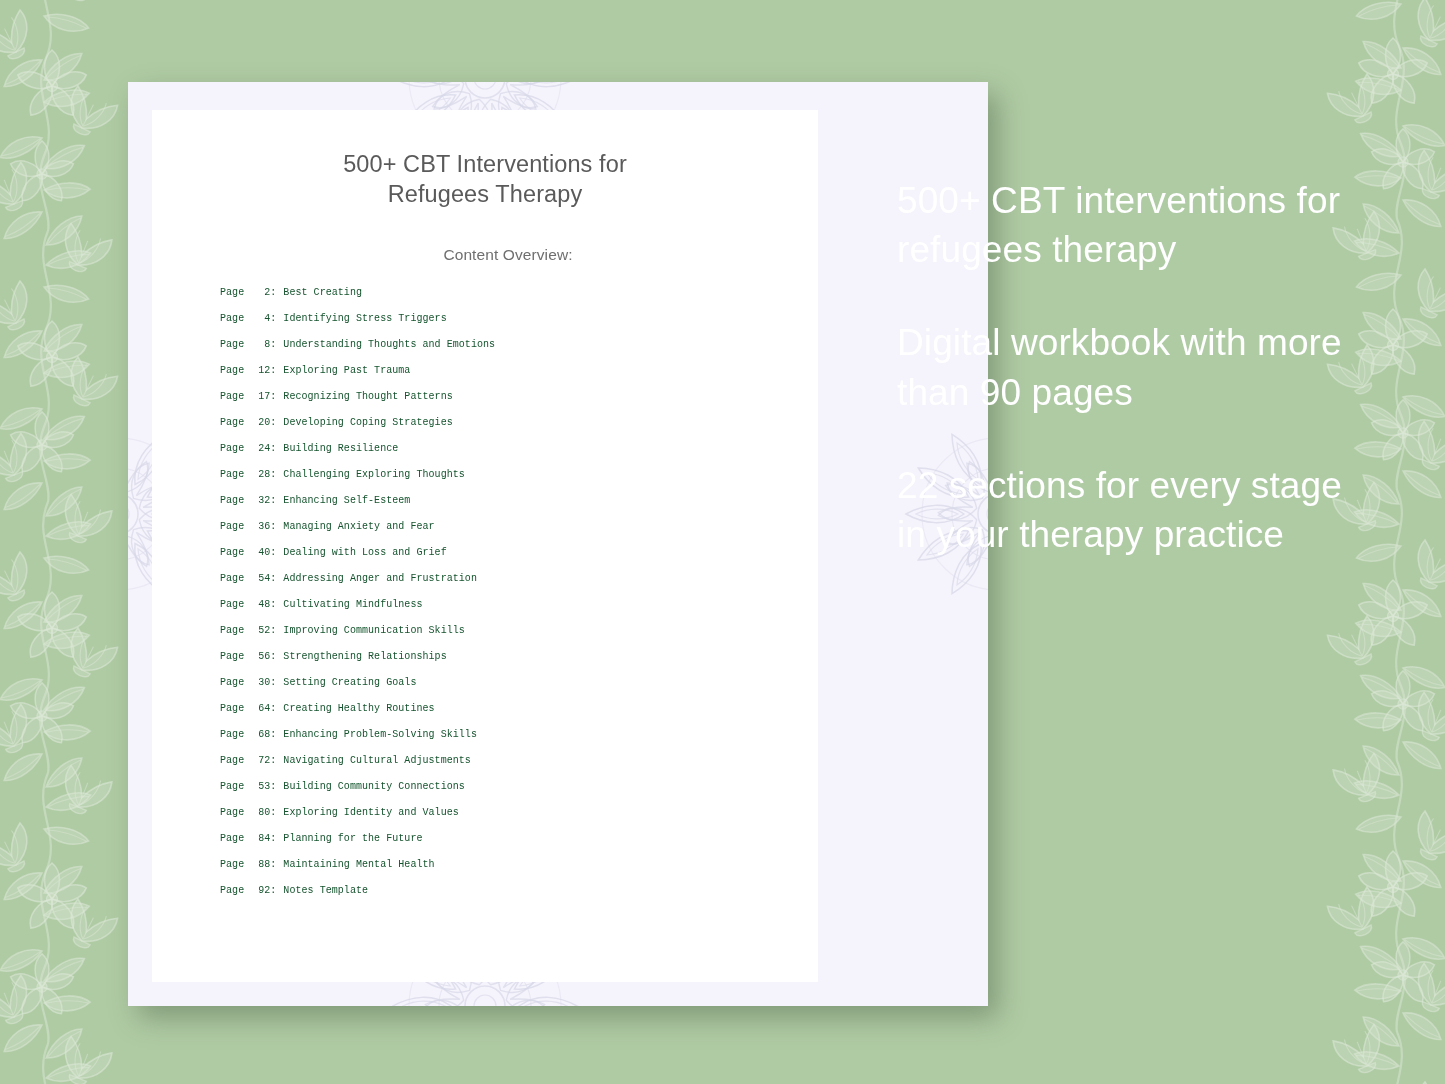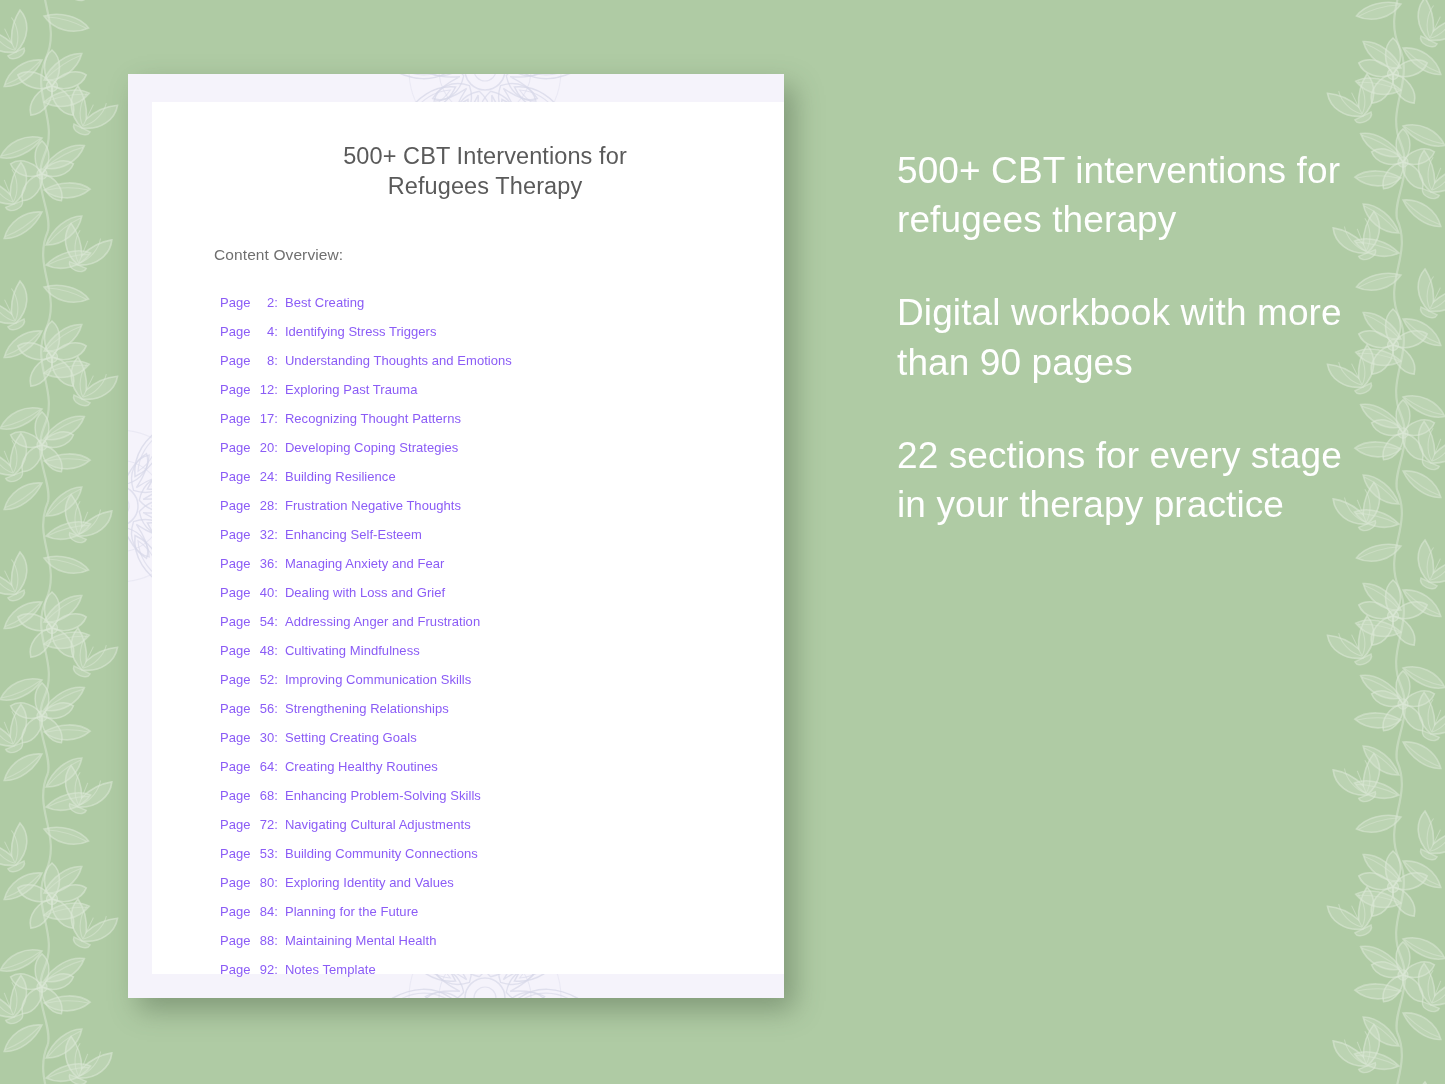--- a/index.html
+++ b/index.html
@@ -24,22 +24,22 @@
     opacity: 0.55;
     pointer-events: none;
   }
   .floral-band.left  { left: -6px; }
   .floral-band.right { right: -6px; transform: scaleX(-1); }
 
   
   #product-card {
     position: absolute;
     left: 128px;
-    top: 74px;
-    width: 656px;
+    top: 82px;
+    width: 860px;
     height: 924px;
     background: #f5f3fb;
     box-shadow: 10px 12px 26px rgba(60, 80, 55, 0.40);
     overflow: hidden;
   }
   
   .mandala {
     position: absolute;
     opacity: 0.5;
     pointer-events: none;
@@ -64,55 +64,57 @@
     padding: 40px 60px 0 60px;
     text-align: center;
     font-size: 23.5px;
     font-weight: 400;
     line-height: 1.27;
     color: #5a5a5a;
     letter-spacing: 0.1px;
   }
 
   #content-overview-label {
-    margin: 16px;
+    margin: 8px;
     padding: 28px 0 0 46px;
     font-size: 15.5px;
     font-weight: 400;
     color: #6f6f6f;
     letter-spacing: 0.1px;
+    text-align: center;
   }
 
   #toc-list {
     list-style: none;
     margin: 0;
     padding: 16px 0 0 68px;
   }
   #toc-list li {
     display: flex;
     align-items: baseline;
-    font-size: 13px;
-    color: #8b5cf6;
+    font-size: 10px;
+    color: #14532d;
     line-height: 1;
     margin-bottom: 16.0px;
     letter-spacing: 0.05px;
+    font-family: Liberation Mono, monospace;
   }
   .toc-page-word { white-space: pre; }
   .toc-page-num {
     display: inline-block;
     min-width: 20px;
     text-align: right;
   }
   .toc-colon { padding-right: 7px; }
 
   
   #marketing-column {
     position: absolute;
     left: 897px;
-    top: 146px;
+    top: 176px;
     width: 452px;
   }
   .marketing-line {
     margin: 0 0 44px 0;
     font-size: 37px;
     font-weight: 400;
     line-height: 1.33;
     color: #ffffff;
     letter-spacing: 0.1px;
   }
@@ -307,21 +309,21 @@
         <li>
           <span class="toc-page-word">Page </span>
           <span class="toc-page-num">24</span>
           <span class="toc-colon">:</span>
           <span class="toc-section-title">Building Resilience</span>
         </li>
         <li>
           <span class="toc-page-word">Page </span>
           <span class="toc-page-num">28</span>
           <span class="toc-colon">:</span>
-          <span class="toc-section-title">Frustration Negative Thoughts</span>
+          <span class="toc-section-title">Challenging Exploring Thoughts</span>
         </li>
         <li>
           <span class="toc-page-word">Page </span>
           <span class="toc-page-num">32</span>
           <span class="toc-colon">:</span>
           <span class="toc-section-title">Enhancing Self-Esteem</span>
         </li>
         <li>
           <span class="toc-page-word">Page </span>
           <span class="toc-page-num">36</span>

